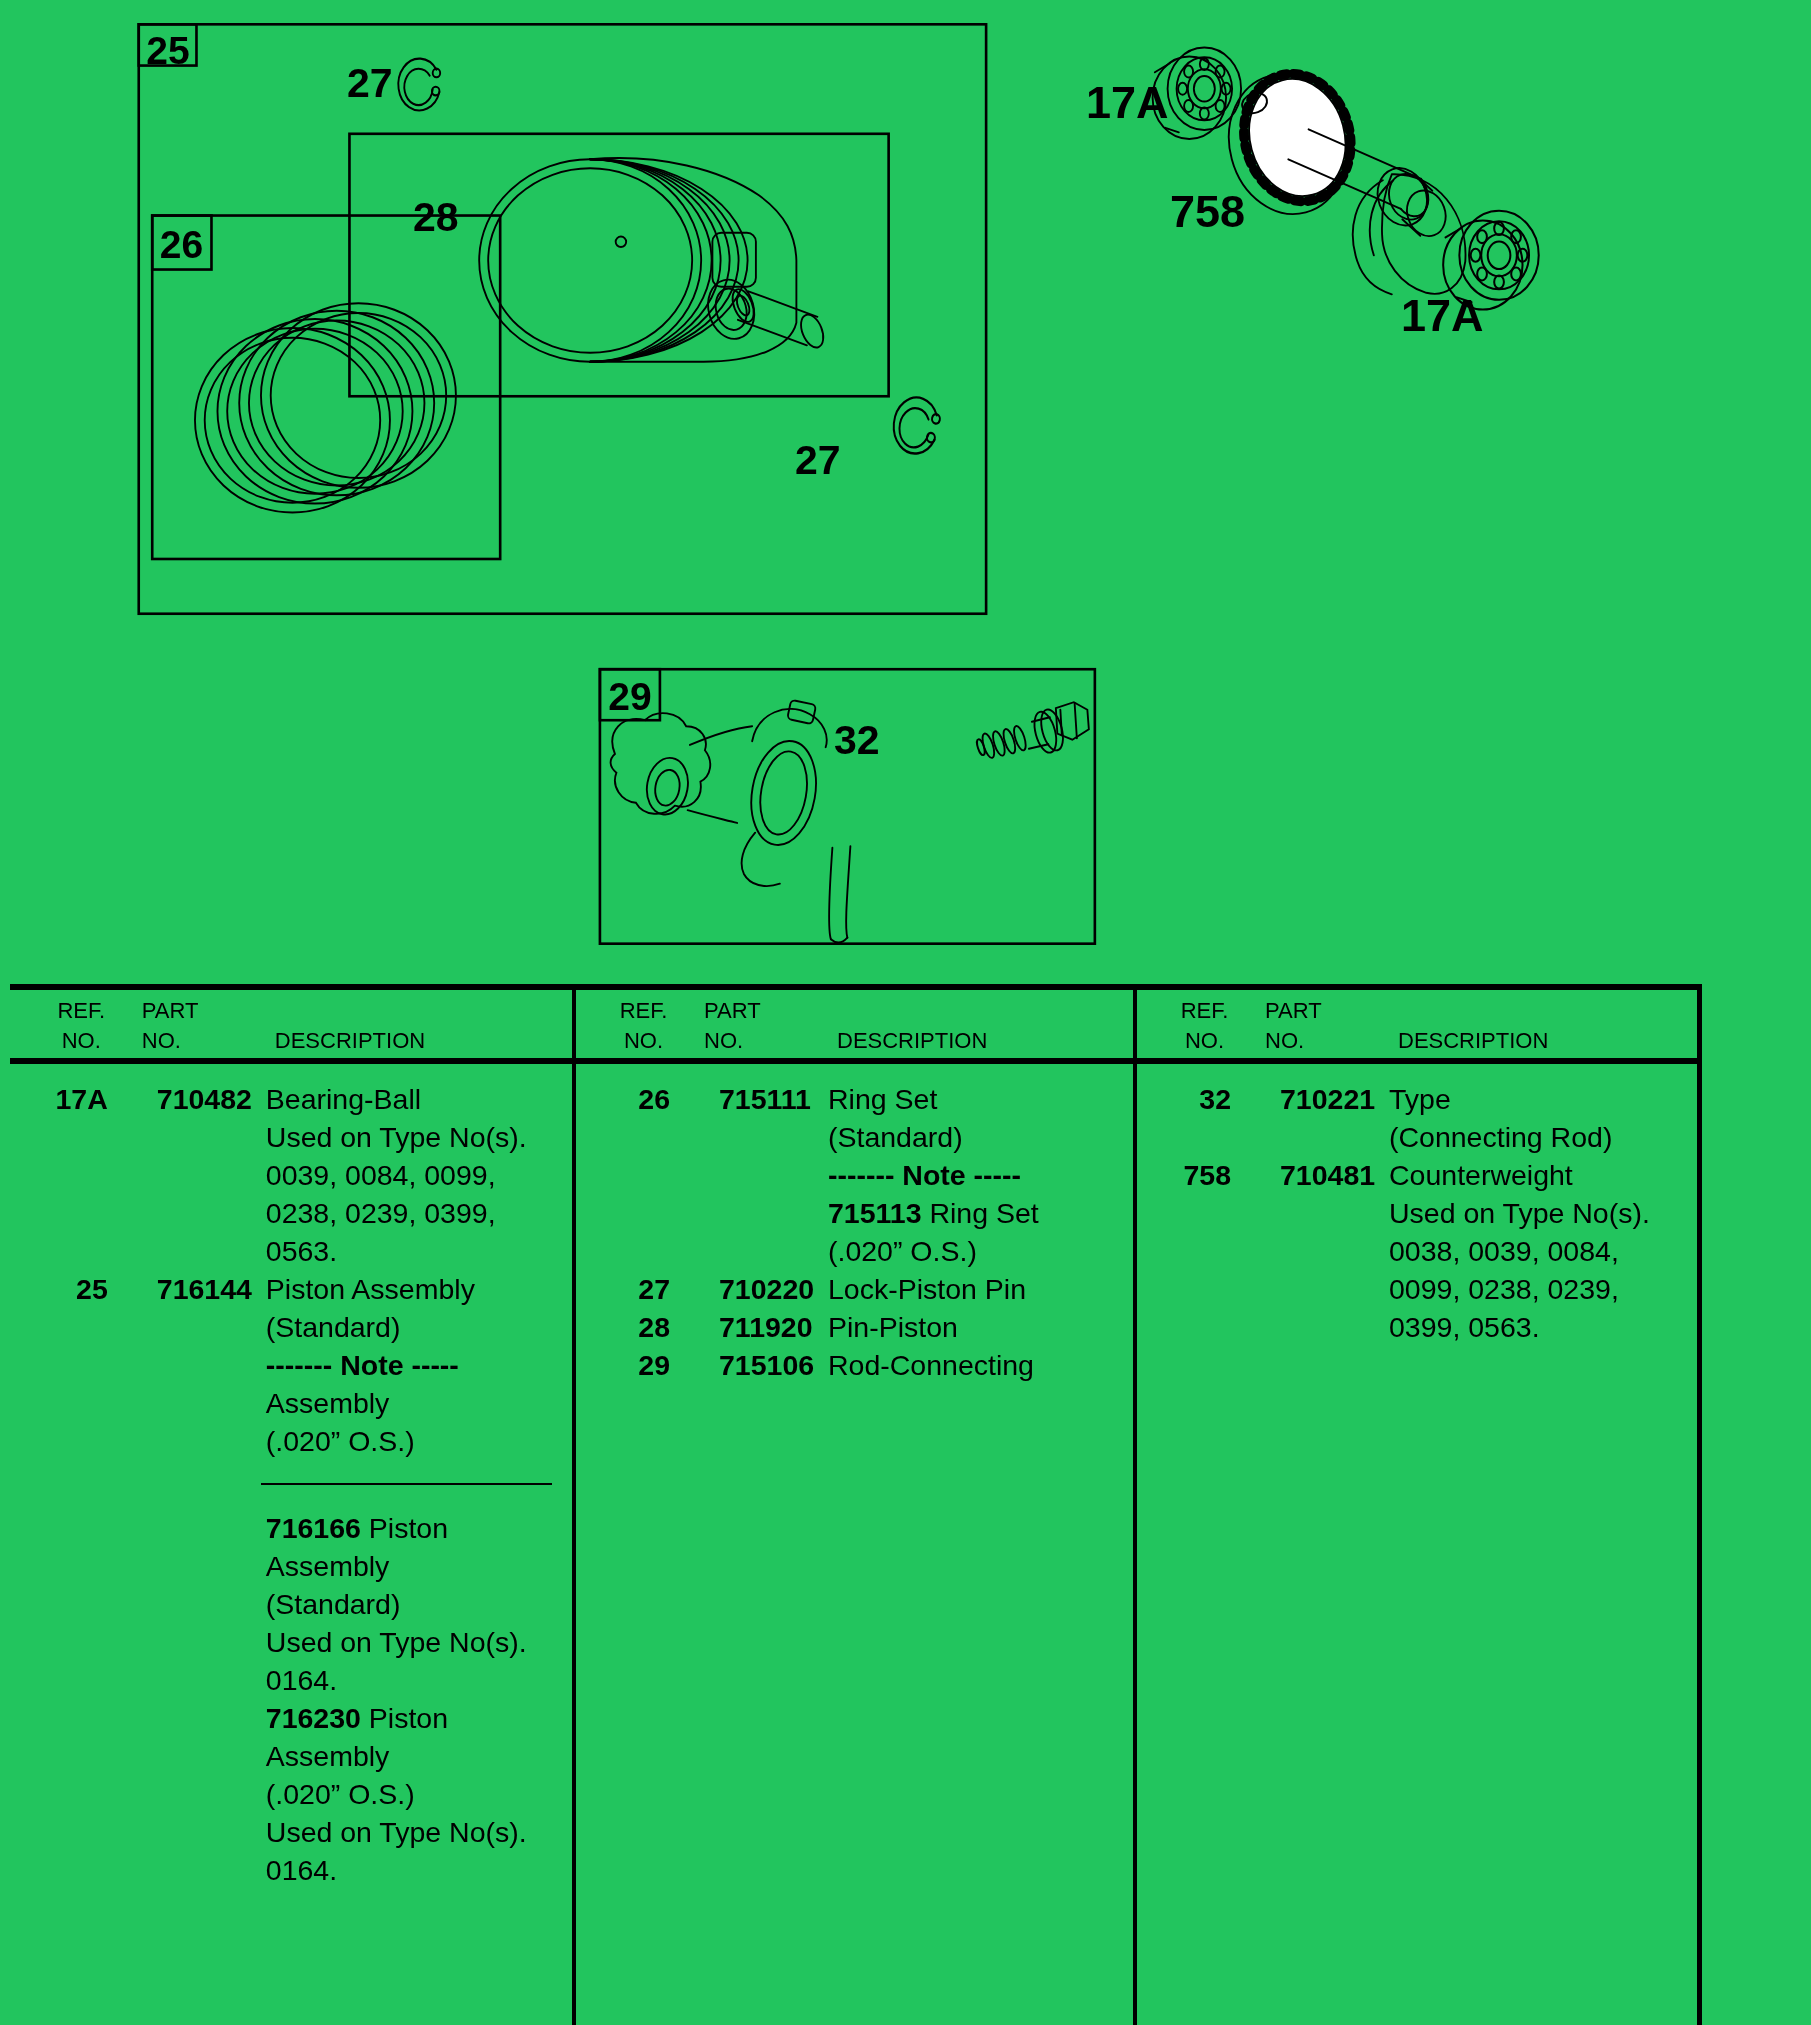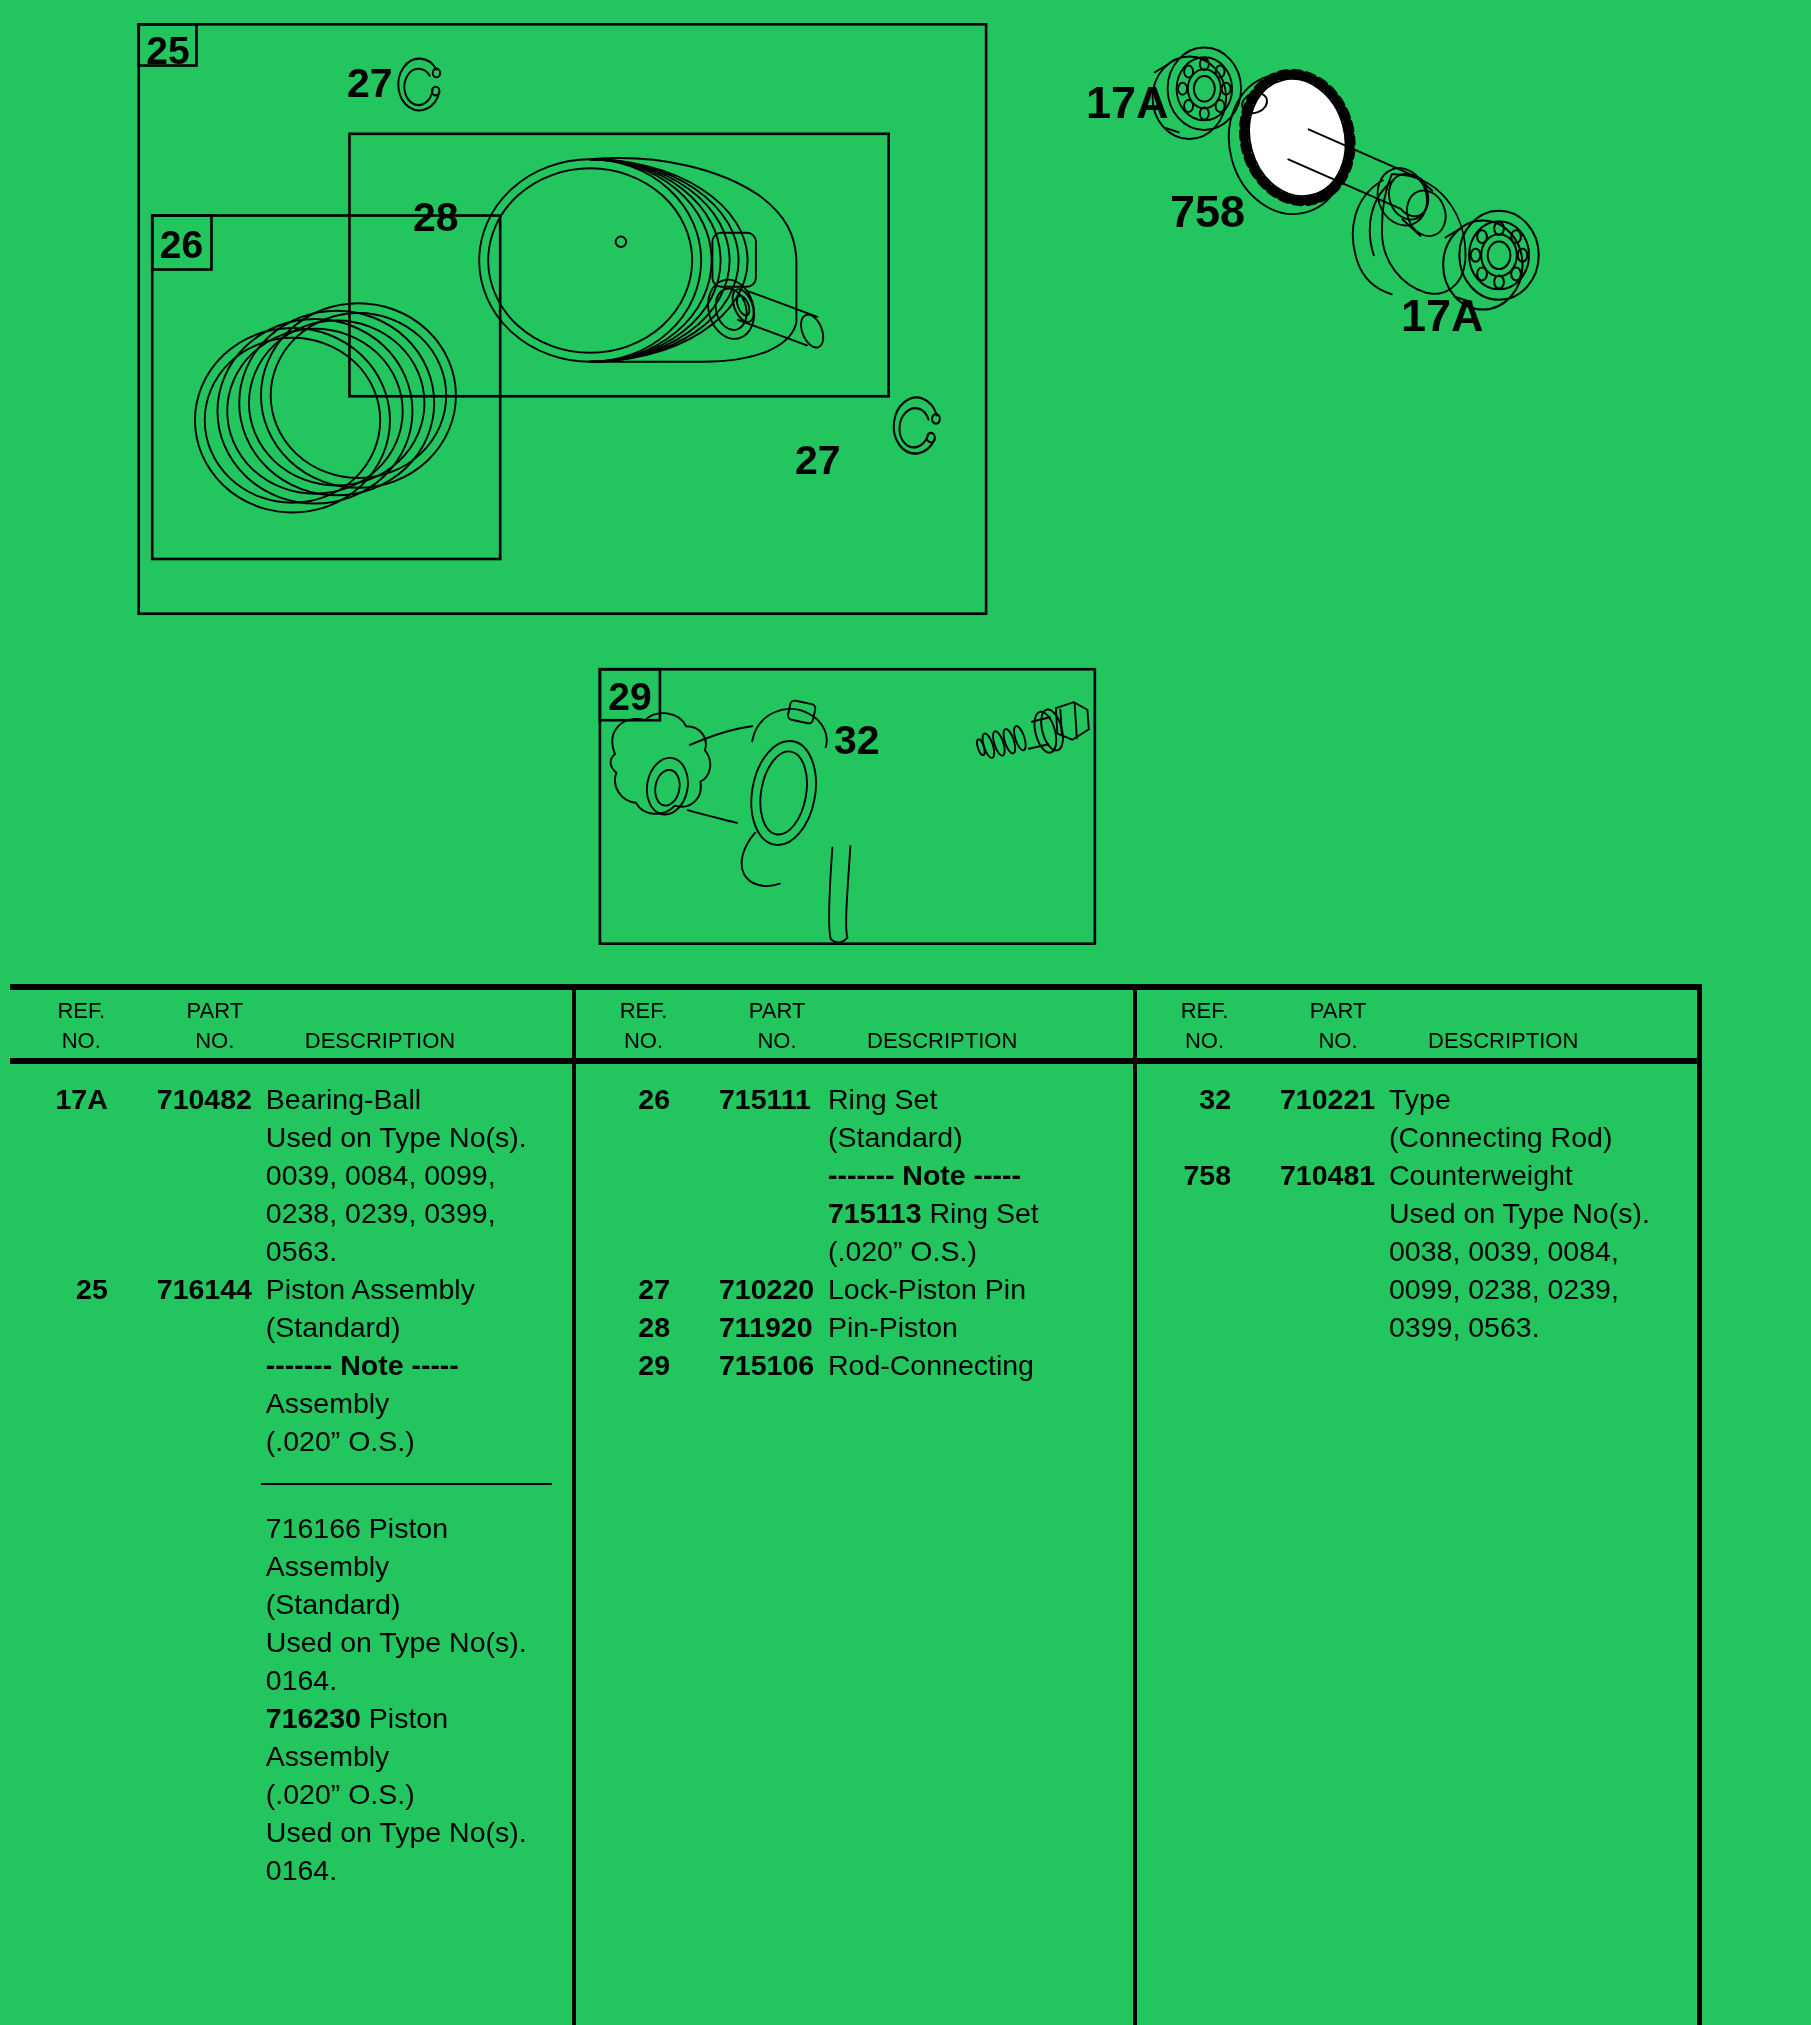--- a/index.html
+++ b/index.html
@@ -7,21 +7,21 @@
         font-family:"Liberation Sans",sans-serif;color:#000;overflow:hidden;}
   svg{position:absolute;left:0;top:0;}
   .plabel{position:absolute;font-weight:bold;font-size:41px;color:#000;white-space:nowrap;}
   .boxlabel{position:absolute;font-weight:bold;font-size:39px;color:#000;text-align:center;}
   
   .hrule{position:absolute;background:#000;height:6px;}
   .vline{position:absolute;background:#000;width:3.8px;}
   .tgroup{position:absolute;font-size:28.5px;line-height:38px;color:#000;}
   .ghdr{position:absolute;display:flex;font-size:22px;line-height:30px;color:#000;}
   .h-ref{margin-left:34px;width:75px;text-align:center;}
-  .h-part{margin-left:53px;width:86px;text-align:center;}
+  .h-part{margin-left:23px;width:86px;text-align:left;}
   .h-desc{margin-left:47px;align-self:flex-end;}
   .line{display:flex;white-space:nowrap;}
   .ref{flex:0 0 98px;text-align:right;font-weight:bold;}
   .part{flex:0 0 109px;margin-left:49px;font-weight:bold;}
   .desc{flex:1;}
   .rule-div{border-top:2.3px solid #000;width:291px;height:0;margin:22.5px 0 24px 251px;}
 </style>
 </head>
 <body>
 
@@ -254,21 +254,21 @@
       </div>
       <div class="line">
         <span class="ref"></span>
         <span class="part"></span>
         <span class="desc"><span>(.020” O.S.)</span></span>
       </div>
       <div class="rule-div"></div>
       <div class="line">
         <span class="ref"></span>
         <span class="part"></span>
-        <span class="desc"><span style="font-weight: normal; margin-top: 32px;">716166</span><span> Piston</span></span>
+        <span class="desc"><span style="font-weight: bold; margin-top: 32px;">716166</span><span> Piston</span></span>
       </div>
       <div class="line">
         <span class="ref"></span>
         <span class="part"></span>
         <span class="desc"><span>Assembly</span></span>
       </div>
       <div class="line">
         <span class="ref"></span>
         <span class="part"></span>
         <span class="desc"><span>(Standard)</span></span>

